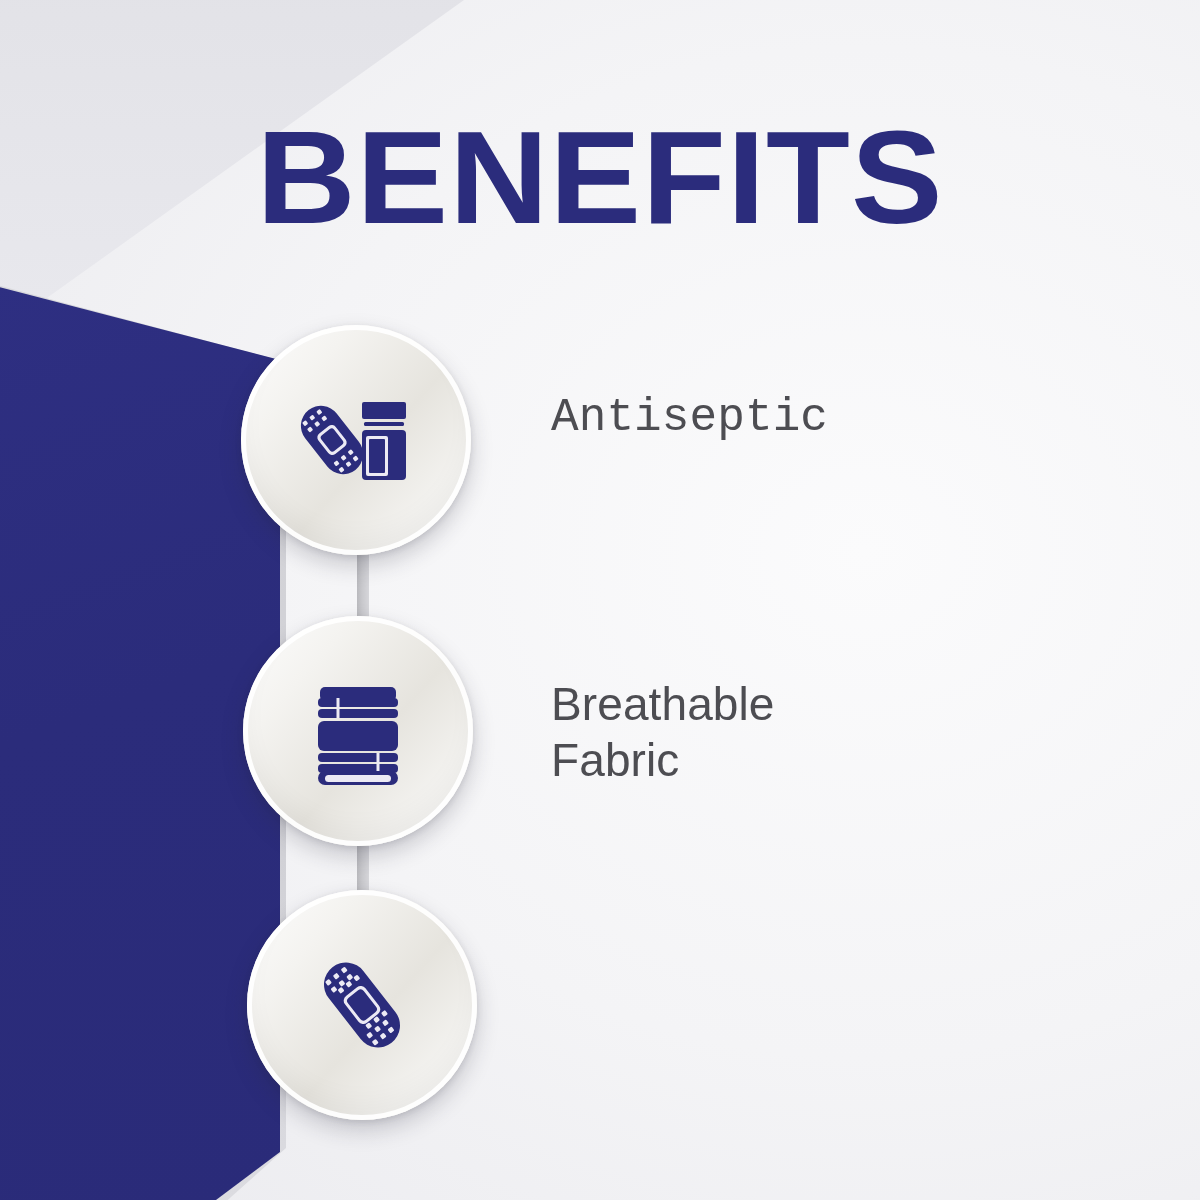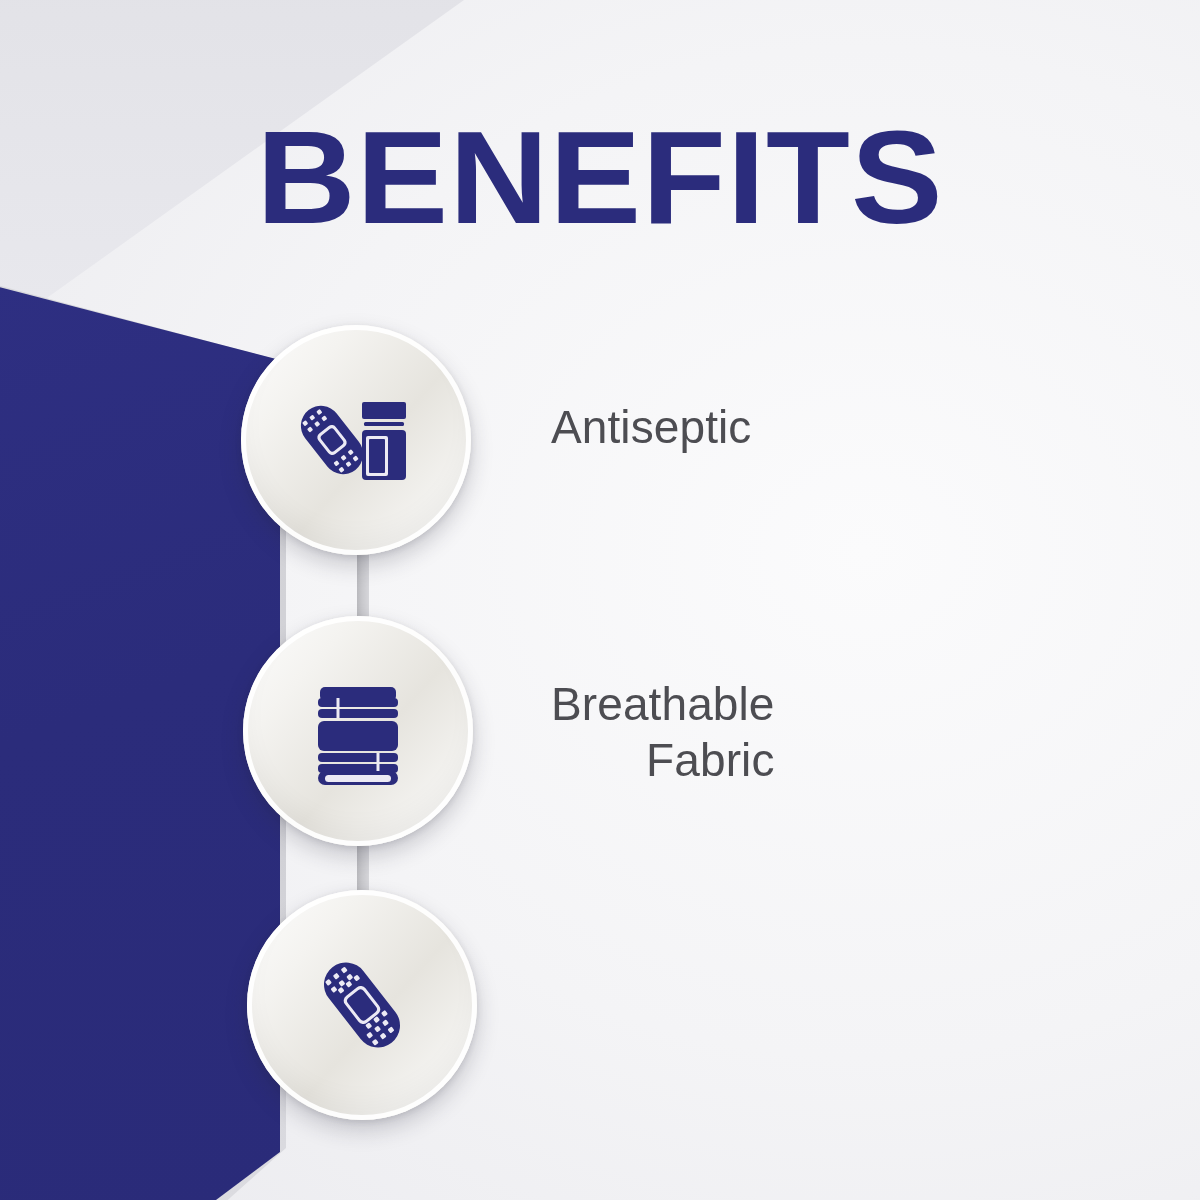--- a/index.html
+++ b/index.html
@@ -96,22 +96,22 @@
     position:absolute;
     left:551px;
     font-family:"Liberation Sans", sans-serif;
     font-weight:400;
     font-size:46px;
     line-height:1.22;
     color:#4d4d52;
     letter-spacing:.1px;
     white-space:pre-line;
   }
-  .label.l1{ top:399px; }
-  .label.l2{ top:676px;text-align:right; }
+  .label.l1{ top:390px;font-family:Liberation Mono, monospace; }
+  .label.l2{ top:676px; }
   .label.l3{ top:942px; }
 
   .navy-fill{ fill:#2b2c7c; }
   .cut{ fill:#eceaf4; }
 </style>
 </head>
 <body>
 
 <div id="poster">
 

